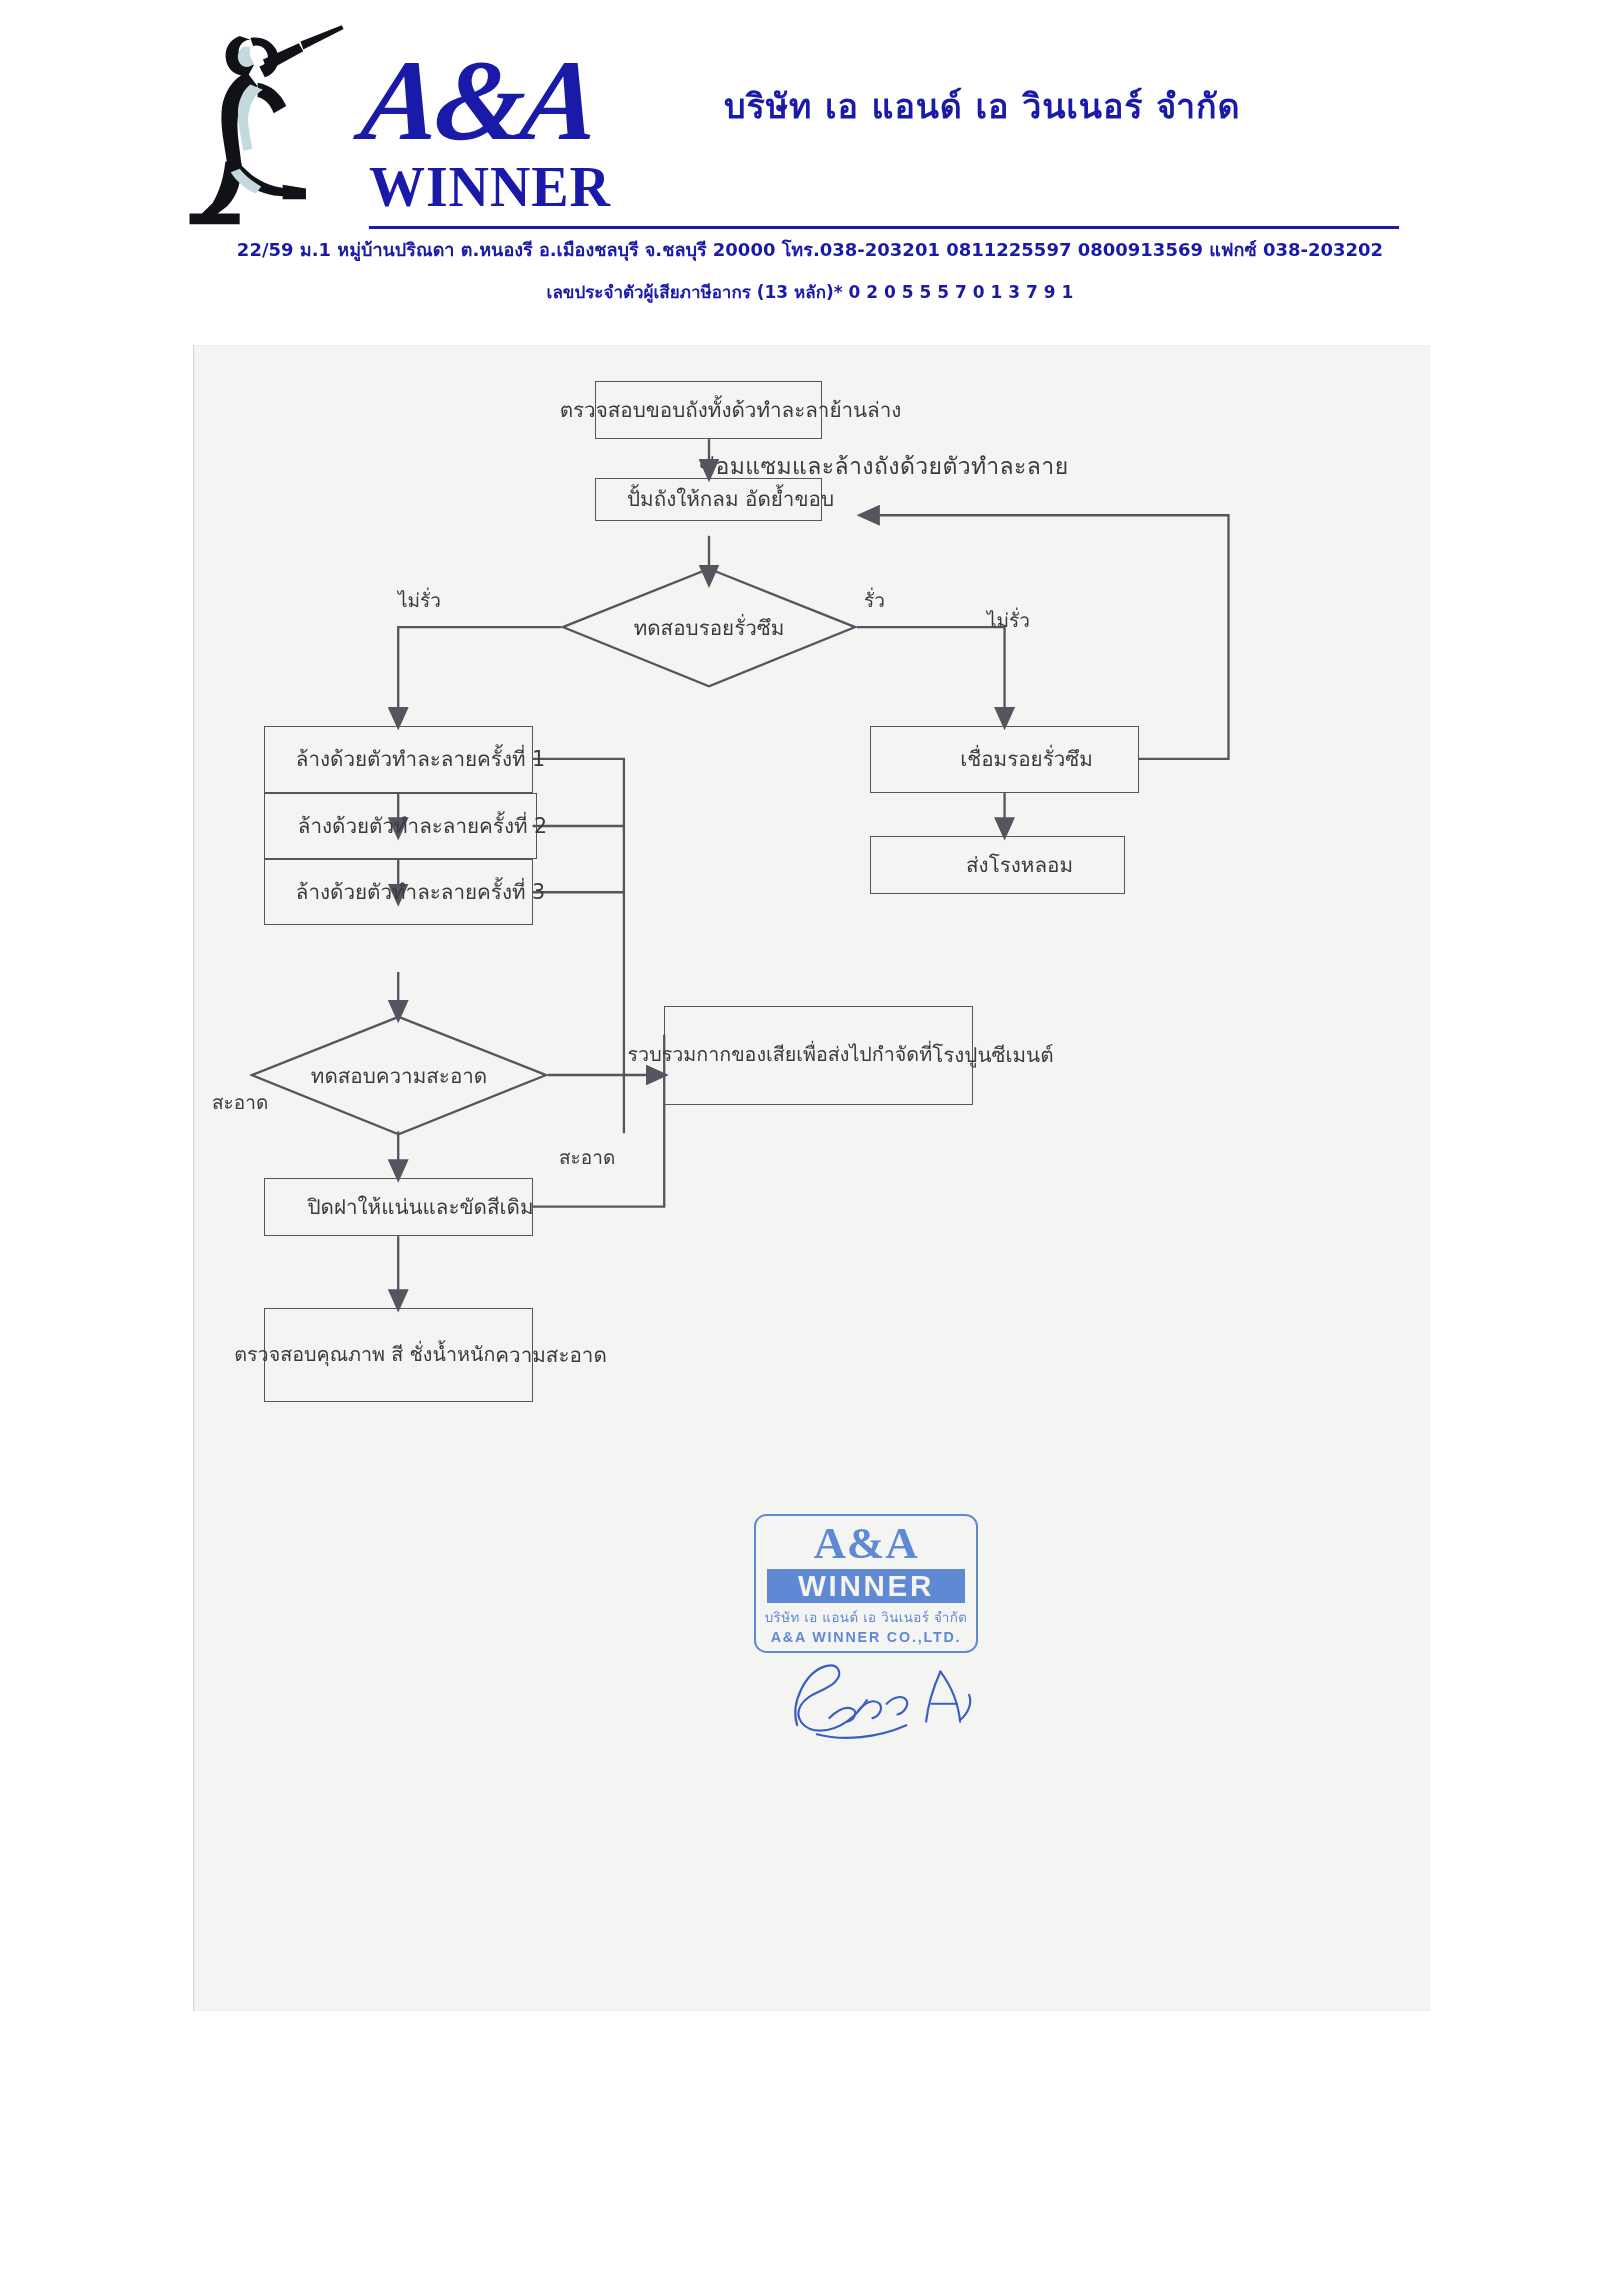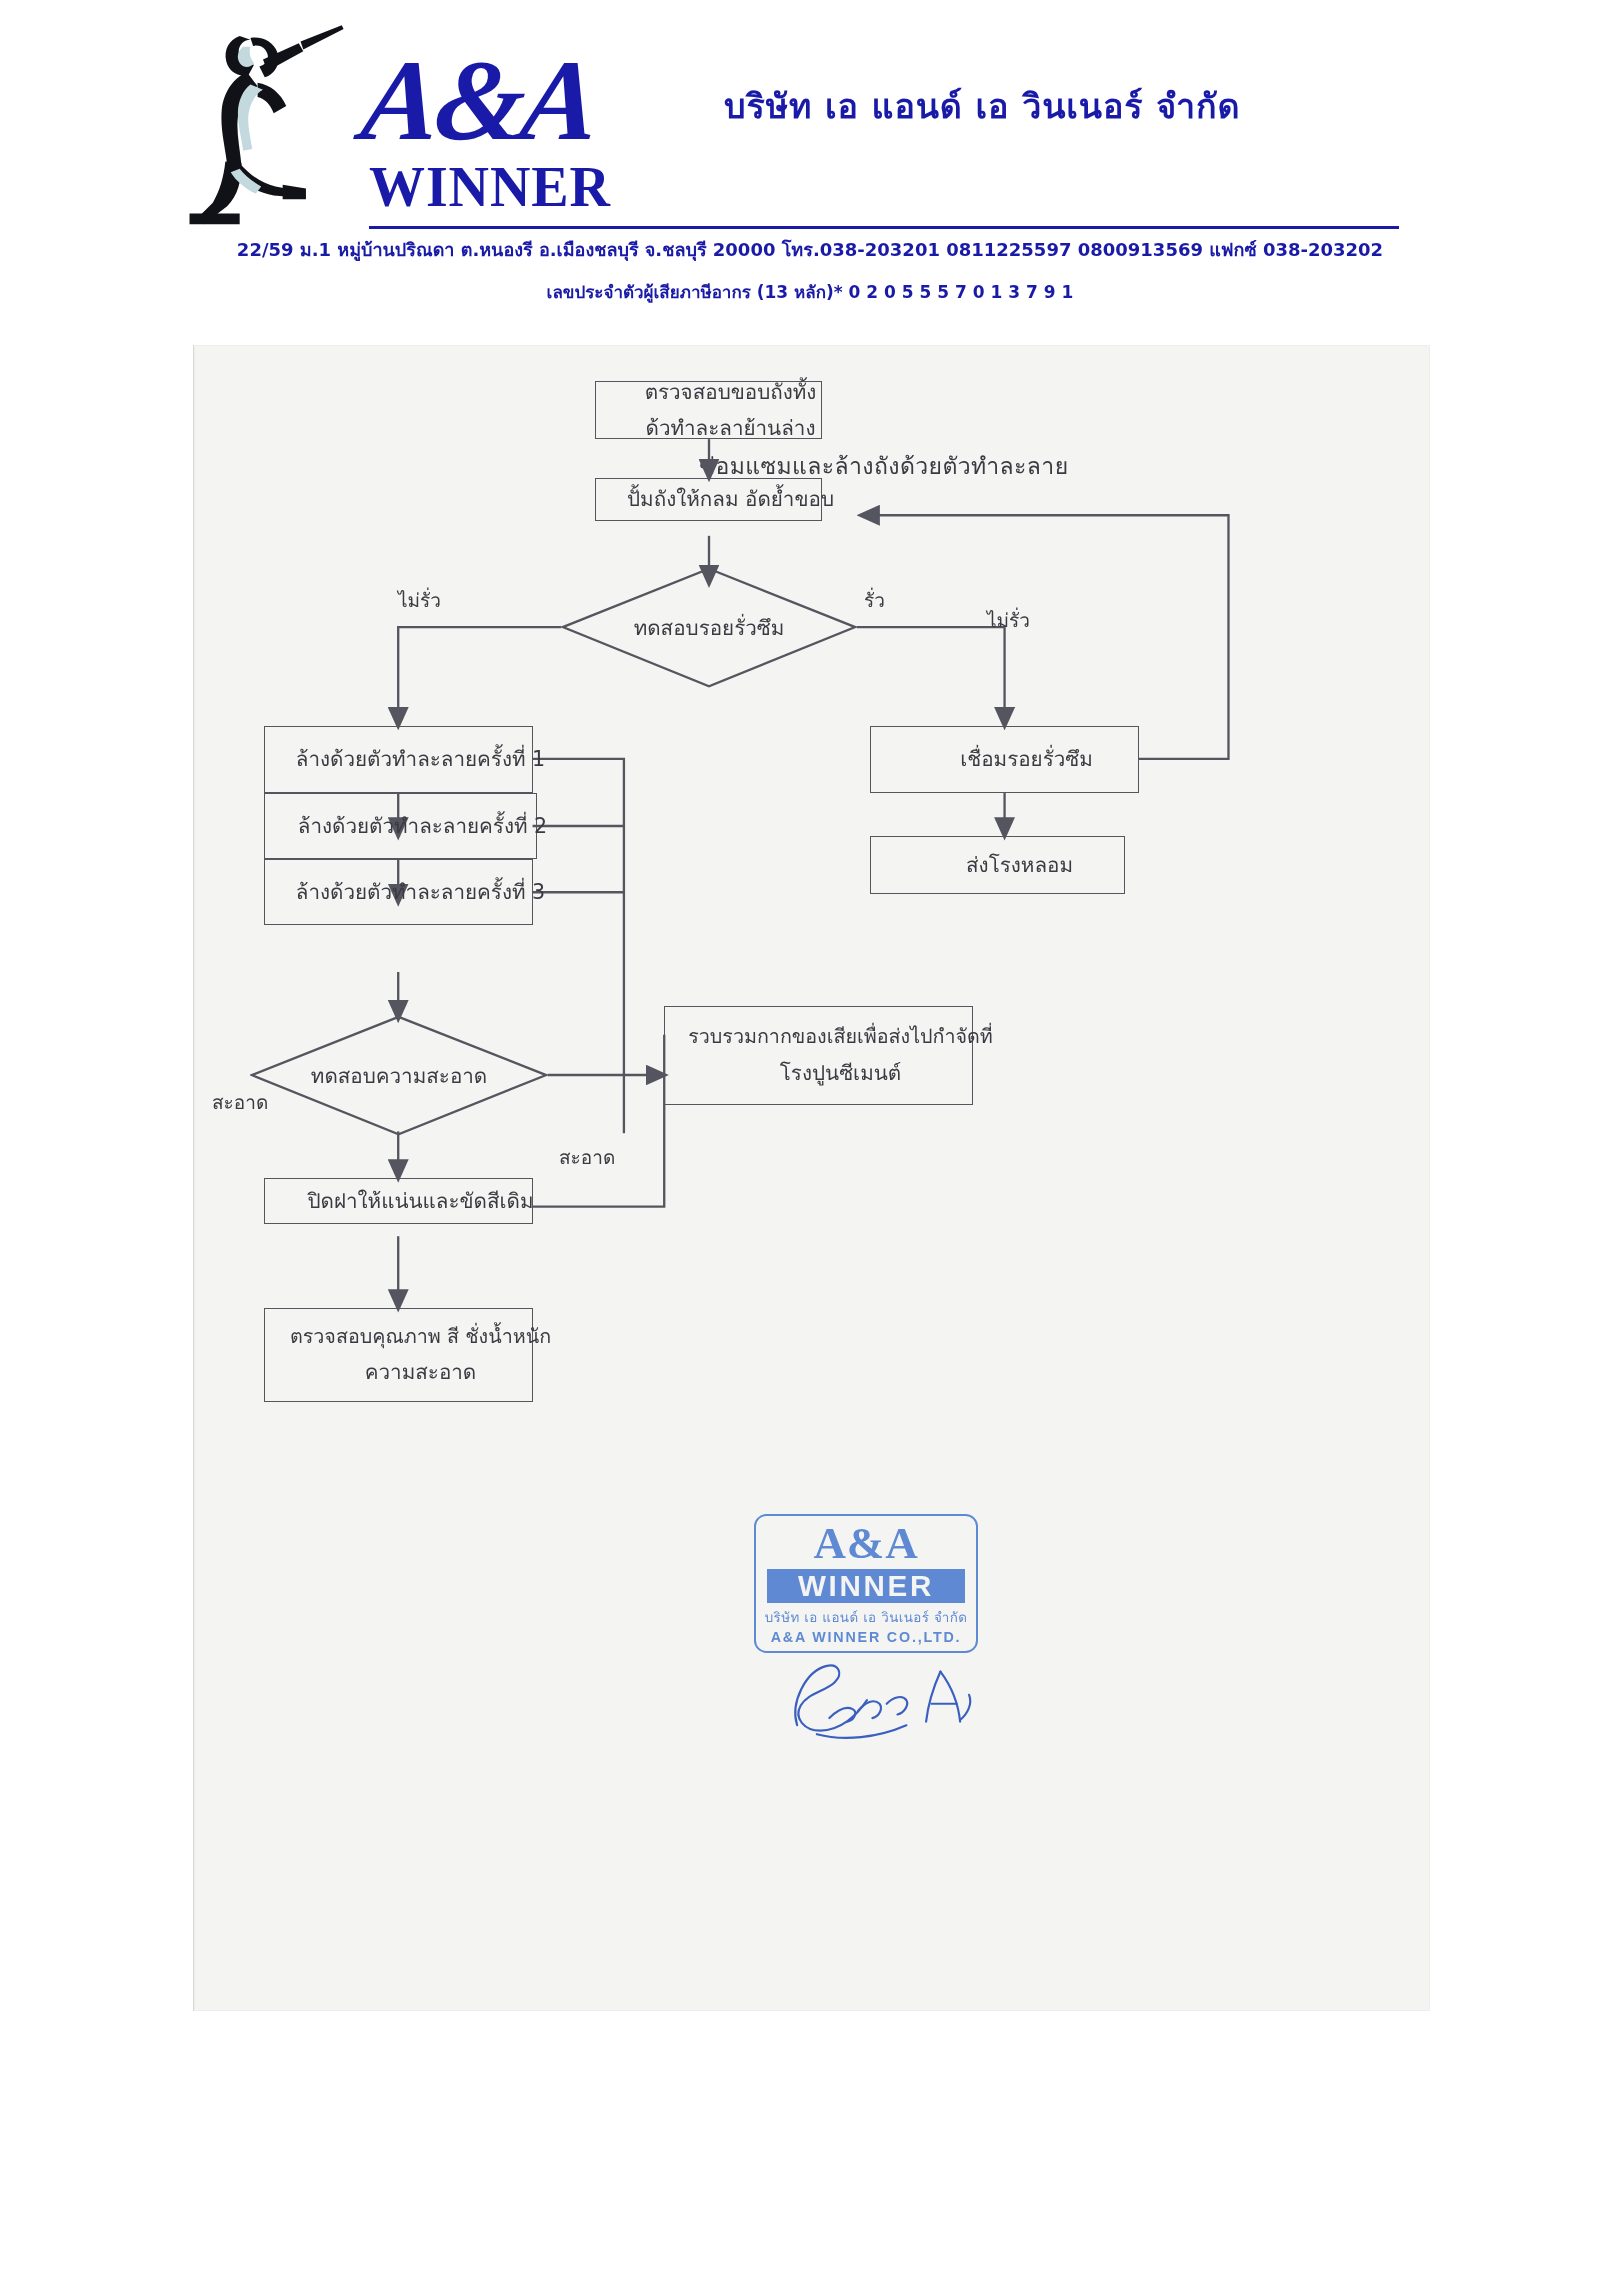--- a/index.html
+++ b/index.html
@@ -129,21 +129,21 @@
     letter-spacing: 0.4px;
   }
 
   
   .node {
     position: absolute;
     border: 1.8px solid #55555f;
     background: transparent;
     box-sizing: border-box;
     display: flex;
-    flex-direction: column;
+    flex-direction: row;
     align-items: center;
     justify-content: center;
     font-family: "DejaVu Sans", "Liberation Sans", sans-serif;
     font-size: 20.6px;
     color: #3a3a42;
     text-align: right;
     line-height: 1.75;
     white-space: nowrap;
     padding-left: 44px;
   }
@@ -370,21 +370,21 @@
   </div>
 
   <div class="edge-label" style="left:18px; top:742px;">สะอาด</div>
   <div class="edge-label" style="left:365px; top:797px;">สะอาด</div>
 
   <div class="node" style="left:470px; top:661px; width:309px; height:99px;">
     <span class="l1" style="font-size:19.7px;">รวบรวมกากของเสียเพื่อส่งไปกำจัดที่</span>
     <span class="l2">โรงปูนซีเมนต์</span>
   </div>
 
-  <div class="node" style="left:70px; top:833px; width:269px; height:46px;">
+  <div class="node" style="left:70px; top:833px; width:269px; height:58px;">
     <span class="l1">ปิดฝาให้แน่นและขัดสีเดิม</span>
   </div>
 
   <div class="node" style="left:70px; top:963px; width:269px; height:94px;">
     <span class="l1" style="font-size:19.7px;">ตรวจสอบคุณภาพ สี ชั่งน้ำหนัก</span>
     <span class="l2">ความสะอาด</span>
   </div>
 
   <div class="stamp">
     <div class="stamp-aa">A&amp;A</div>

